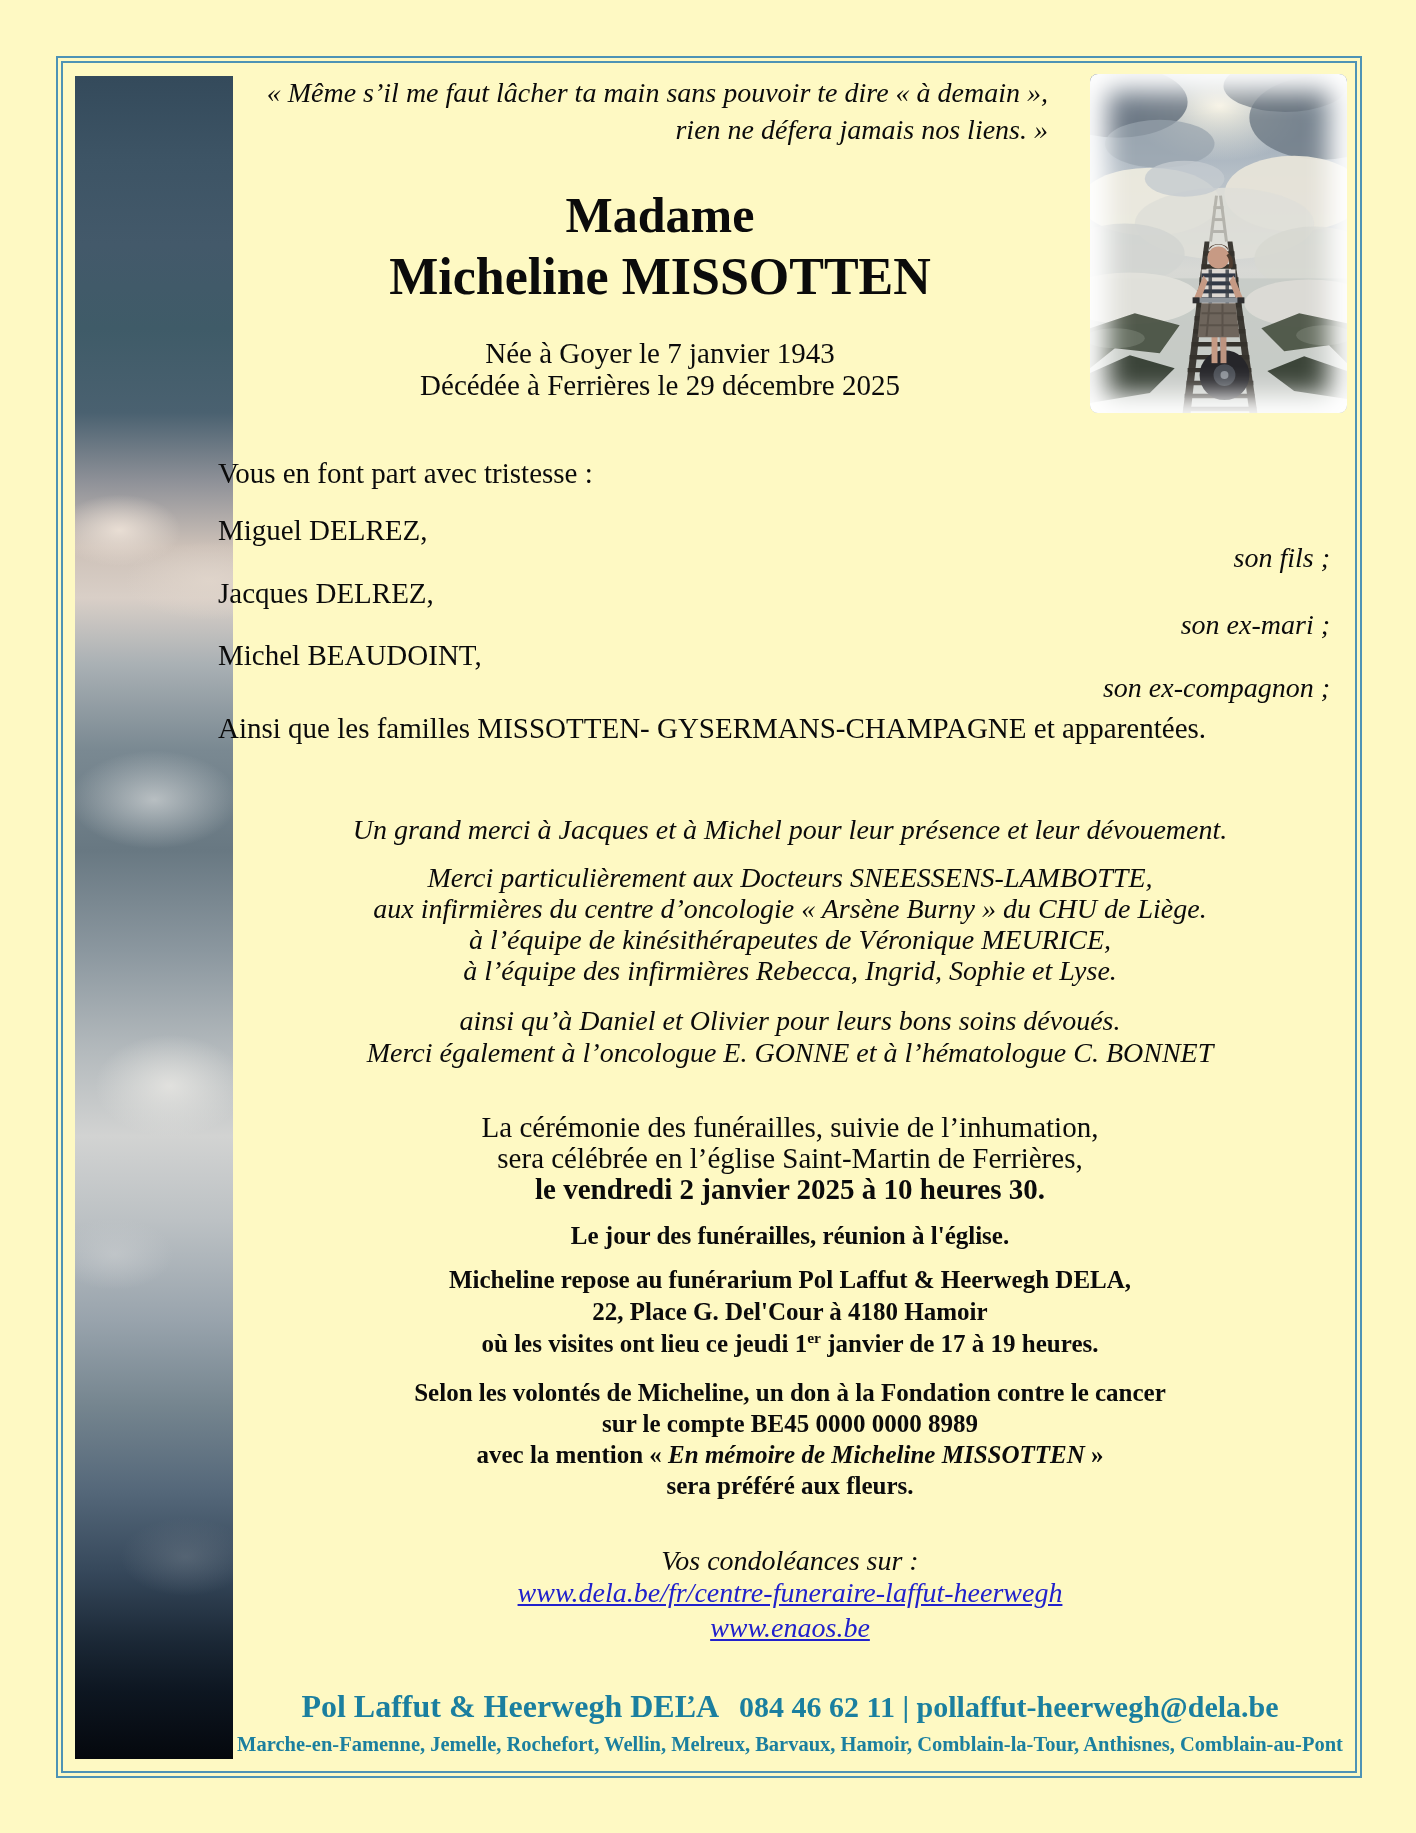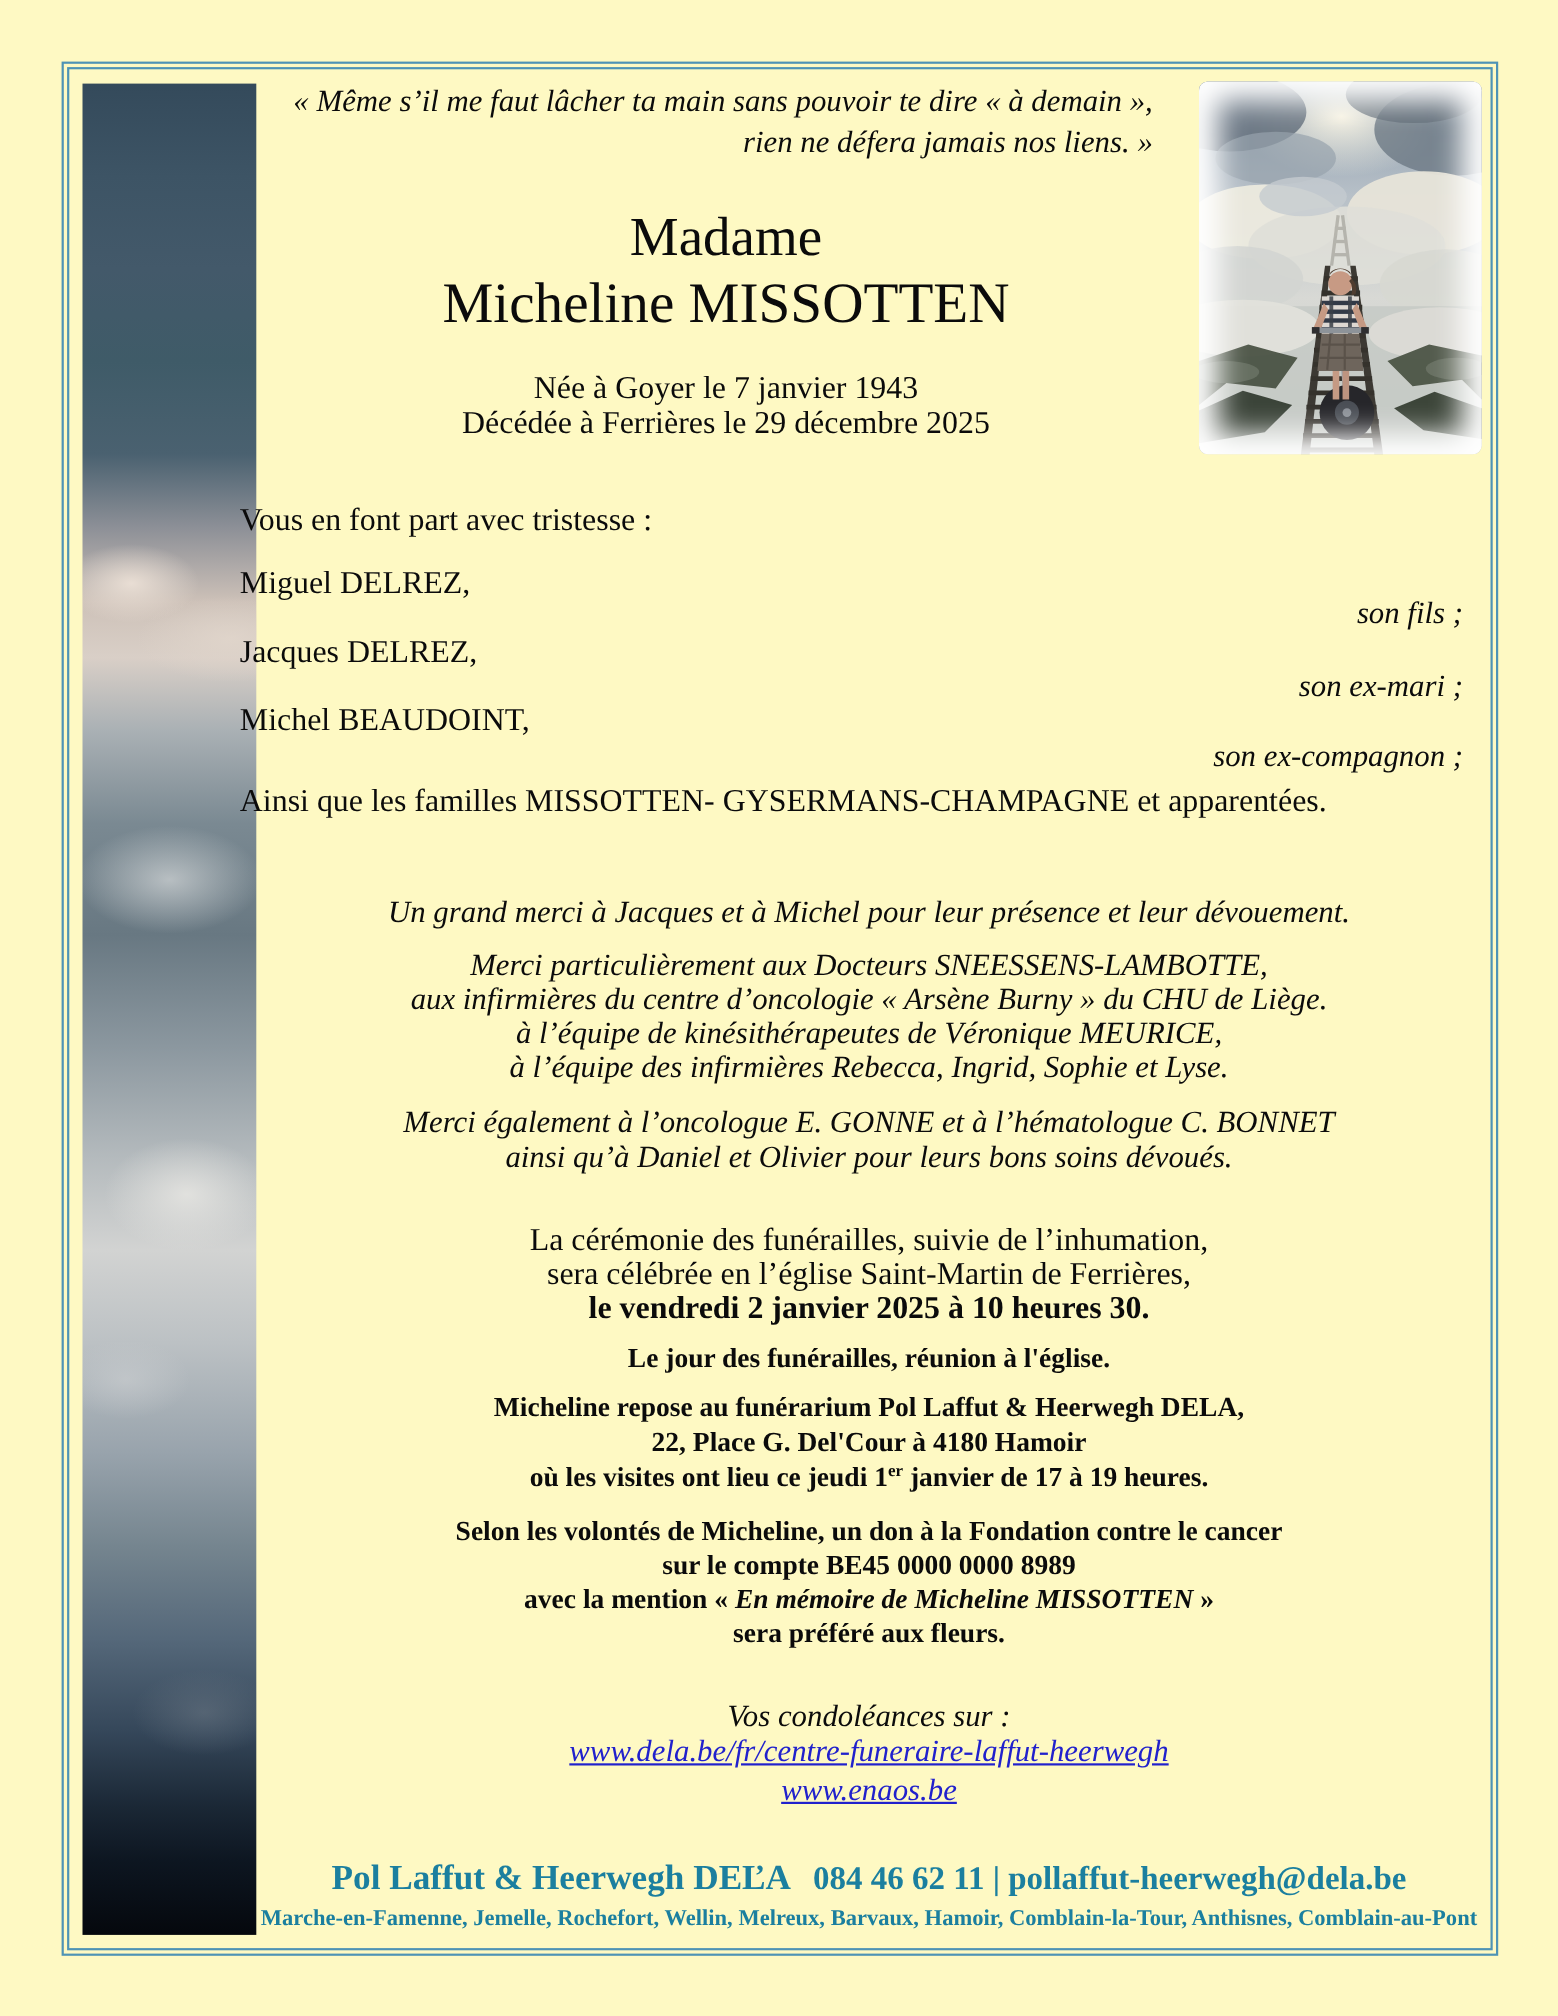--- a/index.html
+++ b/index.html
@@ -35,21 +35,21 @@
         #0d1621 96%, #05080d 100%);
   }
   
   .photo{position:absolute;left:1090px;top:74px;width:257px;height:339px;border-radius:8px;}
   .photo svg{display:block;width:100%;height:100%;border-radius:8px;}
   .photo::after{content:"";position:absolute;inset:0;border-radius:8px;
     box-shadow:inset 0 0 26px 18px #ffffff;}
   
   .abs{position:absolute;}
   .quote{left:218px;top:74px;width:830px;text-align:right;font-style:italic;font-size:28px;line-height:37px;}
-  .title-block{left:218px;top:184px;width:884px;text-align:center;font-weight:normal;}
+  .title-block{left:218px;top:184px;width:884px;text-align:center;font-weight:bold;}
   .title-prefix{font-size:50px;line-height:62px;}
   .title-name{font-size:52px;line-height:62px;}
   .vitals{left:218px;top:337px;width:884px;text-align:center;font-size:29px;line-height:32px;}
   .intro{left:218px;top:439px;font-size:29px;margin-top:18px;}
   .rel-name{left:218px;font-size:29px;}
   .rel-rel{left:218px;width:1112px;text-align:right;font-style:italic;font-size:28px;}
   .families{left:218px;top:712px;font-size:29px;}
   .center-wide{left:225px;width:1130px;text-align:center;}
   .italic28{font-style:italic;font-size:28px;line-height:31px;}
   .body29{font-size:29px;line-height:31px;}
@@ -200,22 +200,22 @@
   <div class="abs center-wide italic28" style="top:814px">Un grand merci à Jacques et à Michel pour leur présence et leur dévouement.</div>
 
   <div class="abs center-wide italic28" style="top:862px">
     <div>Merci particulièrement aux Docteurs SNEESSENS-LAMBOTTE,</div>
     <div>aux infirmières du centre d’oncologie « Arsène Burny » du CHU de Liège.</div>
     <div>à l’équipe de kinésithérapeutes de Véronique MEURICE,</div>
     <div>à l’équipe des infirmières Rebecca, Ingrid, Sophie et Lyse.</div>
   </div>
 
   <div class="abs center-wide italic28" style="top:1005px;line-height:32px">
+    <div>ainsi qu’à Daniel et Olivier pour leurs bons soins dévoués.</div>
     <div>Merci également à l’oncologue E. GONNE et à l’hématologue C. BONNET</div>
-    <div>ainsi qu’à Daniel et Olivier pour leurs bons soins dévoués.</div>
   </div>
 
   <div class="abs center-wide body29" style="top:1112px">
     <div>La cérémonie des funérailles, suivie de l’inhumation,</div>
     <div>sera célébrée en l’église Saint-Martin de Ferrières,</div>
     <div style="font-weight:bold">le vendredi 2 janvier 2025 à 10 heures 30.</div>
   </div>
 
   <div class="abs center-wide bold29" style="top:1220px">Le jour des funérailles, réunion à l'église.</div>
 

